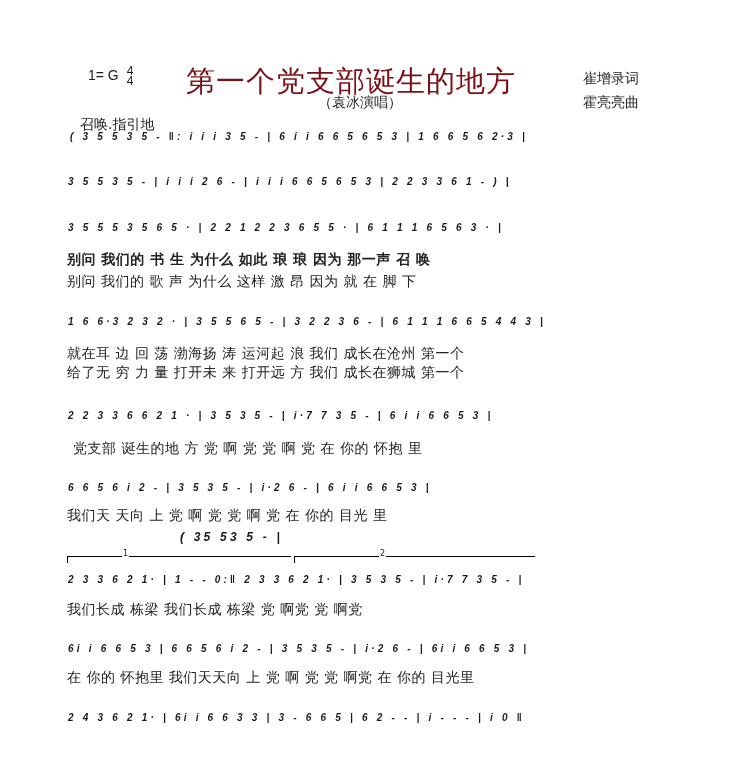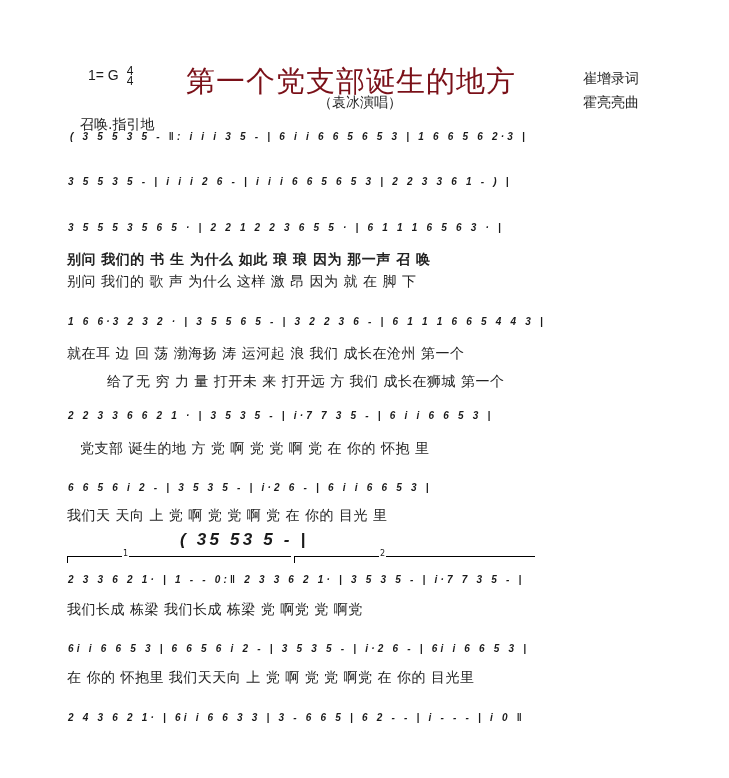--- a/index.html
+++ b/index.html
@@ -33,28 +33,28 @@
 <div class="notes" style="left:70px;top:131px;">( 3 5 5 3 5 - ‖: i i i 3 5 - | 6 i i 6 6 5 6 5 3 | 1 6 6 5 6 2·3 |</div>
 
 <div class="notes" style="left:68px;top:176px;">3 5 5 3 5 - | i i i 2 6 - | i i i 6 6 5 6 5 3 | 2 2 3 3 6 1 - ) |</div>
 
 <div class="notes" style="left:68px;top:222px;">3 5  5 5 3  5 6 5 · | 2 2 1  2 2 3  6 5 5 · | 6 1  1 1 6  5 6 3 · |</div>
 <div class="lyric" style="left:67px;top:251px;font-weight:bold;">别问 我们的  书  生     为什么  如此   琅  琅      因为 那一声  召   唤</div>
 <div class="lyric" style="left:67px;top:273px;">别问 我们的  歌  声     为什么  这样   激  昂      因为 就  在  脚   下</div>
 
 <div class="notes" style="left:68px;top:316px;">1 6 6·3 2 3 2 · | 3 5 5 6 5 - | 3 2 2 3 6 - | 6 1 1 1 6 6 5 4 4 3 |</div>
 <div class="lyric" style="left:67px;top:345px;">就在耳 边 回  荡    渤海扬   涛    运河起  浪      我们 成长在沧州 第一个</div>
-<div class="lyric" style="left:67px;top:373px;margin-left:40px;">给了无 穷 力  量    打开未   来    打开远  方      我们 成长在狮城 第一个</div>
+<div class="lyric" style="left:67px;top:364px;">给了无 穷 力  量    打开未   来    打开远  方      我们 成长在狮城 第一个</div>
 
 <div class="notes" style="left:68px;top:410px;">2 2 3 3 6 6 2 1 · | 3 5 3 5 - | i·7 7 3 5 - | 6 i i 6 6 5 3 |</div>
-<div class="lyric" style="left:80px;top:440px;text-align:center;">党支部 诞生的地 方      党    啊 党      党       啊 党      在  你的 怀抱 里</div>
+<div class="lyric" style="left:73px;top:440px;text-align:center;">党支部 诞生的地 方      党    啊 党      党       啊 党      在  你的 怀抱 里</div>
 
 <div class="notes" style="left:68px;top:482px;">6 6 5 6 i 2 - | 3 5 3 5 - | i·2 6 - | 6 i i 6 6 5 3 |</div>
 <div class="lyric" style="left:67px;top:507px;">我们天 天向 上      党     啊    党      党 啊 党      在   你的 目光 里</div>
-<div class="notes" style="left:180px;top:530px;font-size:17px;">( 35 53 5 - |</div>
+<div class="notes" style="left:180px;top:530px;font-size:12px;">( 35 53 5 - |</div>
 
 <div class="volta" style="left:67px;top:556px;width:223px;">
     <span style="left:54px;">1</span>
   </div>
 <div class="volta" style="left:294px;top:556px;width:240px;border-right:none;">
     <span style="left:84px;">2</span>
   </div>
 
 <div class="notes" style="left:68px;top:574px;">2 3 3 6 2 1· | 1 - - 0:‖ 2 3 3 6 2 1· | 3 5 3 5 - | i·7 7 3 5 - |</div>
 <div class="lyric" style="left:67px;top:601px;text-align:center;">我们长成 栋梁                   我们长成 栋梁    党  啊党      党       啊党</div>

